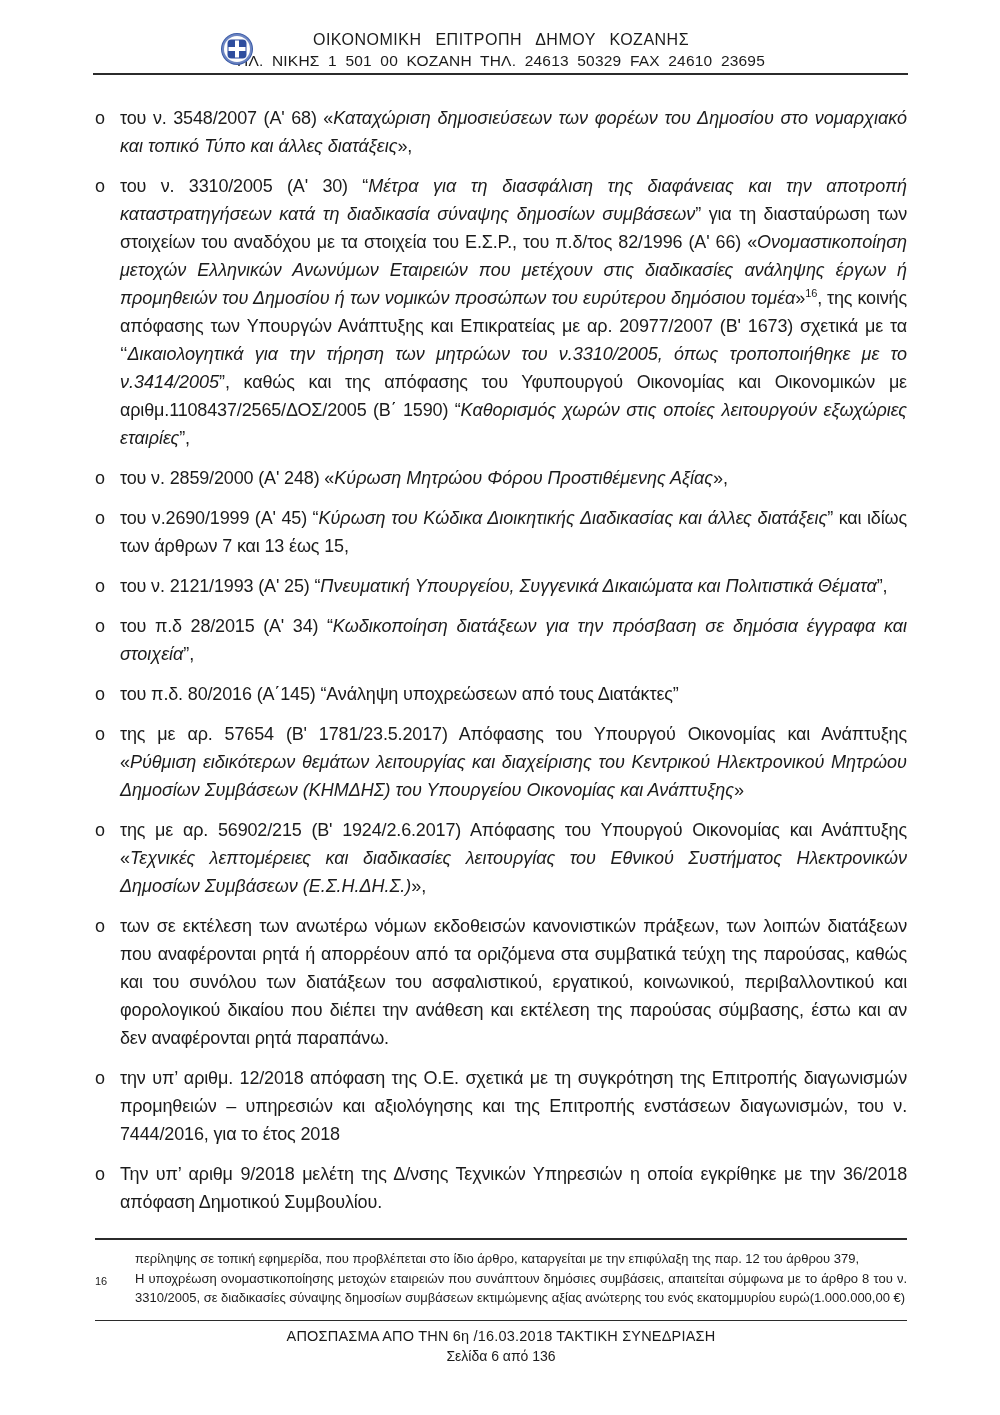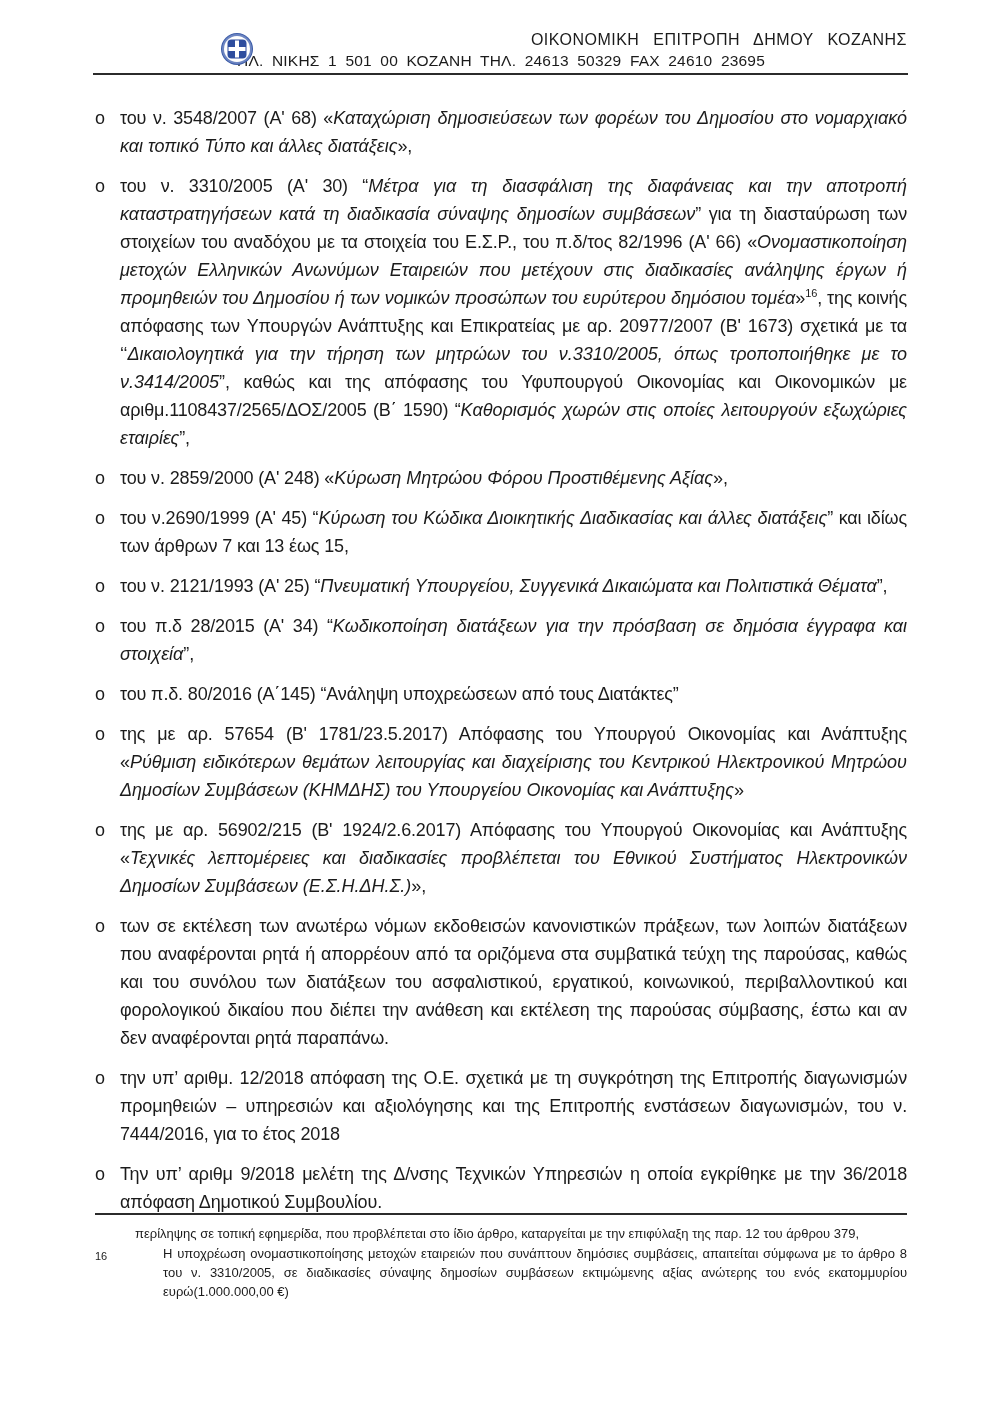--- a/index.html
+++ b/index.html
@@ -6,42 +6,42 @@
   body{
     width:1000px;height:1415px;background:#ffffff;color:#1b1b1b;
     font-family:"Liberation Sans", sans-serif;position:relative;overflow:hidden;
   }
   .page{position:absolute;inset:0;}
 
   
   .header-row{position:absolute;top:30px;left:95px;width:812px;}
   .logo{position:absolute;left:125px;top:2px;width:34px;height:36px;}
   .header-text{text-align:center;}
-  .org-line1{font-size:16px;letter-spacing:.5px;word-spacing:9px;line-height:20px;text-align:right;}
+  .org-line1{font-size:16px;letter-spacing:.5px;word-spacing:9px;line-height:20px;}
   .org-line2{font-size:15.5px;letter-spacing:.2px;word-spacing:4px;line-height:21px;}
   .header-rule{position:absolute;top:73px;left:93px;width:815px;height:0;
     border:none;border-top:2px solid #2b2b2b;margin:0;}
 
   
   main{position:absolute;top:104px;left:95px;width:812px;}
   .bullet{display:flex;margin:0 0 12px 0;font-size:18px;line-height:28px;
     letter-spacing:-.15px;}
   .marker{flex:0 0 25px;}
   .btext{flex:1;text-align:justify;}
   .btext i{letter-spacing:0;}
   sup.fnref{font-size:11px;line-height:0;vertical-align:super;}
 
   
-  .footnotes{position:absolute;top:1213px;left:95px;width:812px;
+  .footnotes{position:absolute;top:1238px;left:95px;width:812px;
     font-size:13px;line-height:19px;}
   .fn-rule{border:none;border-top:2px solid #2b2b2b;margin:0 0 9px 0;}
   .fn-cont{margin-left:40px;text-align:justify;}
   .fn-row{display:flex;margin-top:1px;}
   .fn-num{flex:0 0 40px;font-size:11px;padding-top:3px;}
-  .fn-text{flex:1;text-align:justify;margin-left:28px;}
+  .fn-text{flex:1;text-align:justify;}
 
   
   footer{position:absolute;top:1320px;left:95px;width:812px;text-align:center;}
   .footer-rule{border:none;border-top:1.5px solid #2b2b2b;margin:0 0 5px 0;}
   .footer-line1{font-size:14.5px;line-height:20px;letter-spacing:.2px;}
   .footer-line2{font-size:14px;line-height:20px;}
 </style>
 </head>
 <body>
 
@@ -94,21 +94,21 @@
         <div class="bullet">
           <span class="marker">o</span>
           <span class="btext">του π.δ. 80/2016 (Α΄145) “Ανάληψη υποχρεώσεων από τους Διατάκτες”</span>
         </div>
         <div class="bullet">
           <span class="marker">o</span>
           <span class="btext">της με αρ. 57654 (Β' 1781/23.5.2017) Απόφασης του Υπουργού Οικονομίας και Ανάπτυξης «<i>Ρύθμιση ειδικότερων θεμάτων λειτουργίας και διαχείρισης του Κεντρικού Ηλεκτρονικού Μητρώου Δημοσίων Συμβάσεων (ΚΗΜΔΗΣ) του Υπουργείου Οικονομίας και Ανάπτυξης</i>»</span>
         </div>
         <div class="bullet">
           <span class="marker">o</span>
-          <span class="btext">της με αρ. 56902/215 (Β' 1924/2.6.2017) Απόφασης του Υπουργού Οικονομίας και Ανάπτυξης «<i>Τεχνικές λεπτομέρειες και διαδικασίες προβλέπεται του Εθνικού Συστήματος Ηλεκτρονικών Δημοσίων Συμβάσεων (Ε.Σ.Η.ΔΗ.Σ.)</i>»,</span>
+          <span class="btext">της με αρ. 56902/215 (Β' 1924/2.6.2017) Απόφασης του Υπουργού Οικονομίας και Ανάπτυξης «<i>Τεχνικές λεπτομέρειες και διαδικασίες λειτουργίας του Εθνικού Συστήματος Ηλεκτρονικών Δημοσίων Συμβάσεων (Ε.Σ.Η.ΔΗ.Σ.)</i>»,</span>
         </div>
         <div class="bullet">
           <span class="marker">o</span>
           <span class="btext">των σε εκτέλεση των ανωτέρω νόμων εκδοθεισών κανονιστικών πράξεων, των λοιπών διατάξεων που αναφέρονται ρητά ή απορρέουν από τα οριζόμενα στα συμβατικά τεύχη της παρούσας,  καθώς και του συνόλου των διατάξεων του ασφαλιστικού, εργατικού, κοινωνικού, περιβαλλοντικού και φορολογικού δικαίου που διέπει την ανάθεση και εκτέλεση της παρούσας σύμβασης, έστω και αν δεν αναφέρονται ρητά παραπάνω.</span>
         </div>
         <div class="bullet">
           <span class="marker">o</span>
           <span class="btext">την υπ’ αριθμ. 12/2018 απόφαση της Ο.Ε. σχετικά με τη συγκρότηση της Επιτροπής διαγωνισμών προμηθειών – υπηρεσιών και αξιολόγησης και της Επιτροπής ενστάσεων διαγωνισμών, του ν. 7444/2016, για το έτος 2018</span>
         </div>
         <div class="bullet">
@@ -120,14 +120,19 @@
 
   <div class="footnotes">
     <hr class="fn-rule">
     <div class="fn-cont">περίληψης σε τοπική εφημερίδα, που προβλέπεται στο ίδιο άρθρο, καταργείται με την επιφύλαξη της παρ. 12 του άρθρου 379,</div>
     <div class="fn-row">
       <span class="fn-num">16</span>
       <span class="fn-text">Η υποχρέωση ονομαστικοποίησης μετοχών εταιρειών που συνάπτουν δημόσιες συμβάσεις, απαιτείται σύμφωνα με το άρθρο 8 του ν. 3310/2005, σε διαδικασίες σύναψης δημοσίων συμβάσεων εκτιμώμενης αξίας ανώτερης του ενός εκατομμυρίου ευρώ(1.000.000,00 €)</span>
     </div>
   </div>
 
+  <footer>
+    <hr class="footer-rule">
+    <div class="footer-line1">ΑΠΟΣΠΑΣΜΑ ΑΠΟ ΤΗΝ 6η /16.03.2018  ΤΑΚΤΙΚΗ ΣΥΝΕΔΡΙΑΣΗ</div>
+    <div class="footer-line2">Σελίδα 6 από 136</div>
+  </footer>
 
 </div>
 
 </body></html>

